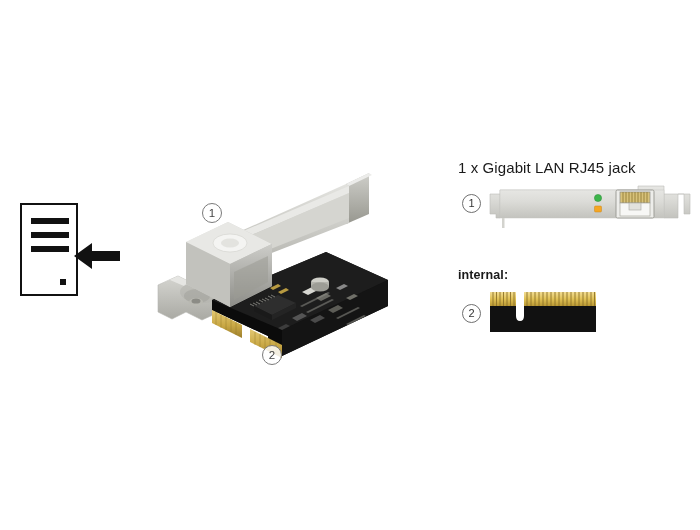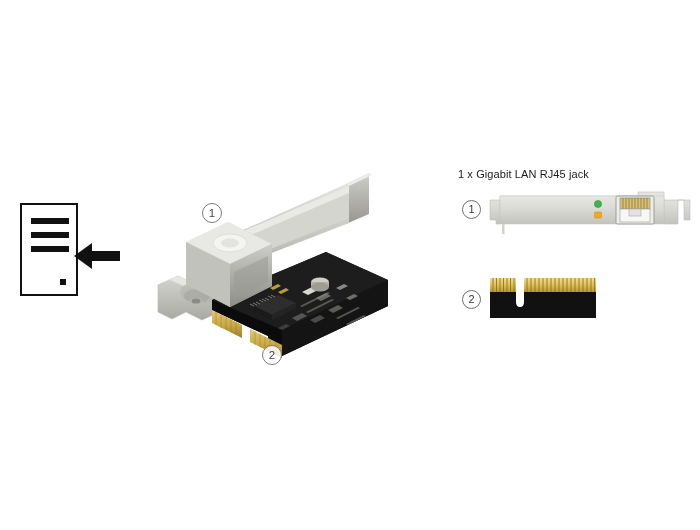--- a/index.html
+++ b/index.html
@@ -29,22 +29,22 @@
   #product{position:absolute;left:150px;top:160px;width:250px;height:205px;}
   #product svg{display:block;}
 
   
   #spec{position:absolute;left:458px;top:160px;width:240px;height:200px;}
   .spec-head{
     font-size:12.5px;font-weight:bold;color:#1a1a1a;
     letter-spacing:.1px;line-height:14px;
   }
   .spec-text{
-    font-size:11px;color:#1a1a1a;line-height:16px;
-    margin-top:6px;letter-spacing:.1px;
+    font-size:15px;color:#1a1a1a;line-height:16px;
+    margin-top:0;letter-spacing:.1px;
   }
   .spec-block{position:absolute;left:0;width:240px;}
   #spec-external{top:0;}
   #spec-internal{top:108px;}
   .diagram-row{position:relative;margin-top:8px;height:46px;}
   .callout{
     position:absolute;left:4px;width:19px;height:19px;border:1px solid #6f6f6f;
     border-radius:50%;box-sizing:border-box;color:#333;font-size:11px;
     line-height:17px;text-align:center;background:#fff;
   }
@@ -246,20 +246,21 @@
             <line x1="158" y1="8" x2="158" y2="19"></line>
             <line x1="161" y1="8" x2="161" y2="19"></line>
           </g>
           <rect x="134" y="19" width="30" height="13" fill="#f7f7f5" stroke="#a8a8a2" stroke-width="0.7"></rect>
           <rect x="143" y="19" width="12" height="7" fill="#e2e2de" stroke="#a8a8a2" stroke-width="0.6"></rect>
         </svg>
       </div>
     </div>
 
     <div class="spec-block" id="spec-internal">
+      <div class="spec-head">internal:</div>
       <div class="diagram-row">
         <div class="callout" style="top:14px;">2</div>
         <svg width="120" height="44" viewBox="0 0 120 44" style="position:absolute;left:28px;top:0;">
           <defs>
             <linearGradient id="pinGrad" x1="0" y1="0" x2="0" y2="1">
               <stop offset="0%" stop-color="#f2dd95"></stop>
               <stop offset="50%" stop-color="#e0c155"></stop>
               <stop offset="100%" stop-color="#b89733"></stop>
             </linearGradient>
           </defs>

